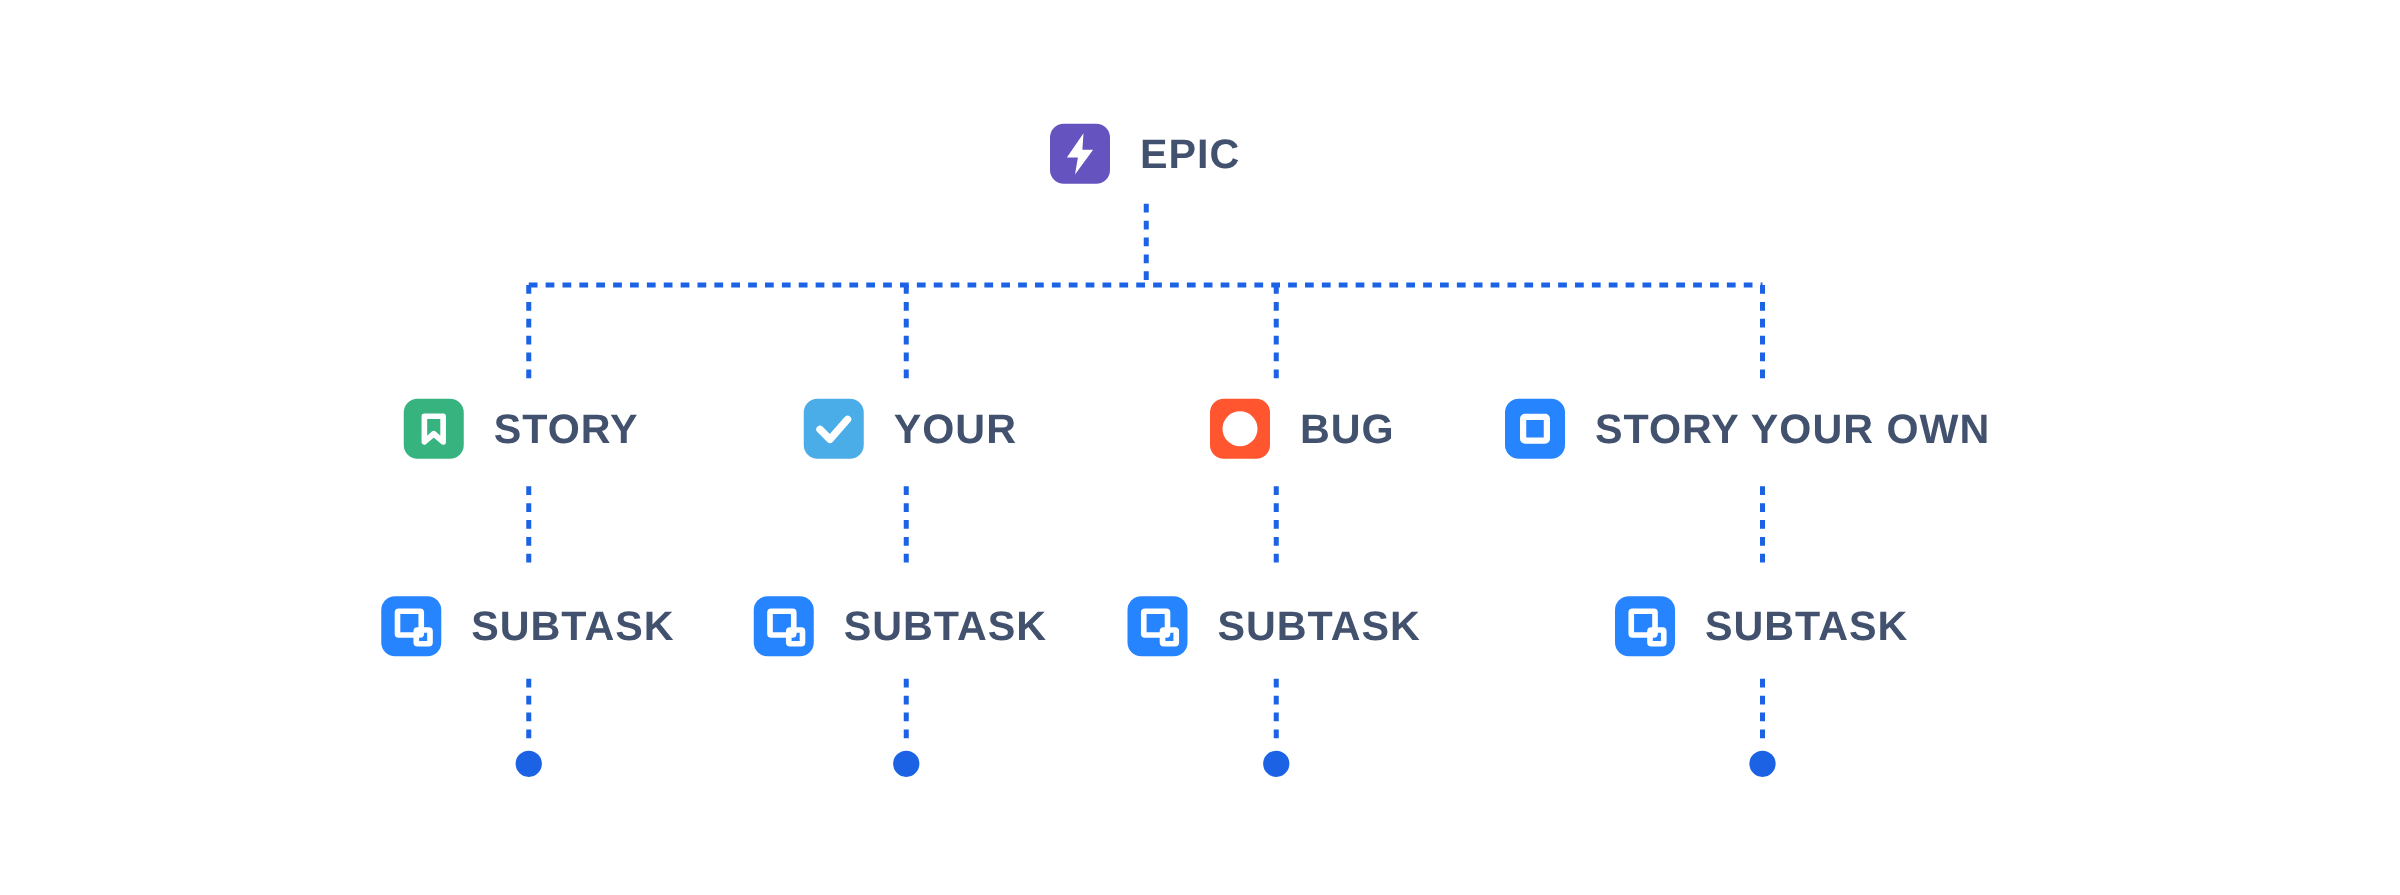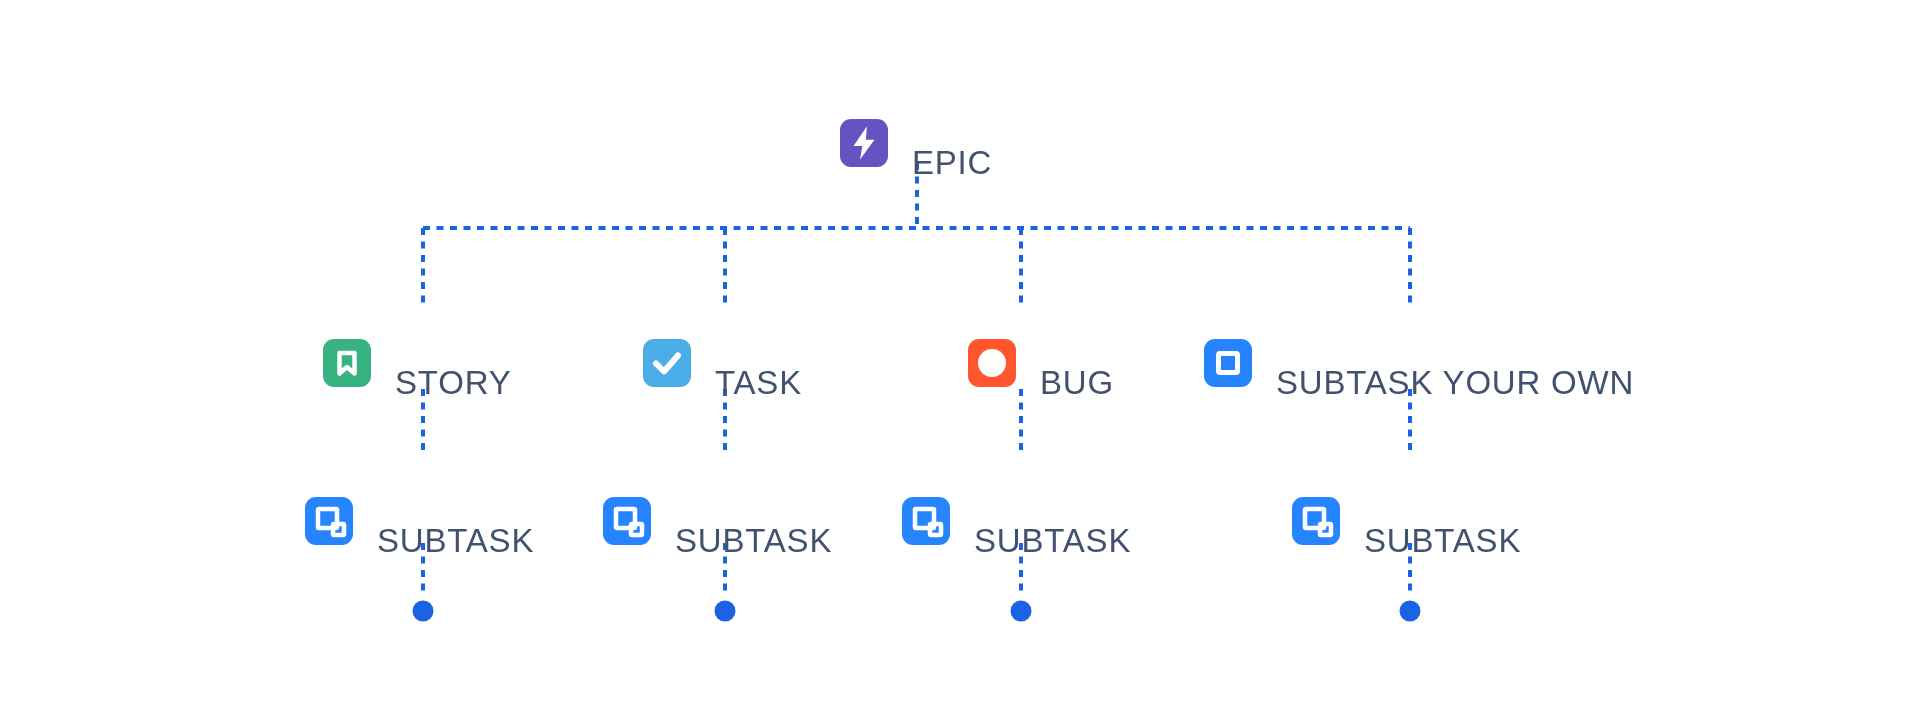--- a/index.html
+++ b/index.html
@@ -42,25 +42,24 @@
     height: 48px;
     border-radius: 11px;
     display: flex;
     align-items: center;
     justify-content: center;
     flex: 0 0 auto;
   }
   .node .icon svg { display: block; }
   .node .label {
     font-size: 33px;
-    font-weight: 400;
+    font-weight: 700;
     letter-spacing: 0.8px;
     color: var(--label, #42526E);
     line-height: 48px;
-    margin-top: 40px;
   }
 </style>
 </head>
 <body>
 
 <div class="stage">
 
   <svg class="connectors" width="1920" height="716" viewBox="0 0 1920 716">
 
     <line x1="917" y1="163" x2="917" y2="228"></line>
@@ -104,39 +103,39 @@
     </span>
     <span class="label">STORY</span>
   </div>
 
   <div class="node" style="left:643px; top:319px;">
     <span class="icon" style="background-color: rgb(75, 173, 232);">
       <svg width="48" height="48" viewBox="0 0 48 48">
         <polyline points="13,24.5 21,32.5 35,16.5" fill="none" stroke="#ffffff" stroke-width="6" stroke-linecap="round" stroke-linejoin="round"></polyline>
       </svg>
     </span>
-    <span class="label">TASK</span>
+    <span class="label">YOUR</span>
   </div>
 
   <div class="node" style="left:968px; top:319px;">
     <span class="icon" style="background-color: rgb(255, 86, 48);">
       <svg width="48" height="48" viewBox="0 0 48 48">
         <circle cx="24" cy="24" r="14" fill="#ffffff"></circle>
       </svg>
     </span>
     <span class="label">BUG</span>
   </div>
 
   <div class="node" style="left:1204px; top:319px;">
     <span class="icon" style="background-color: rgb(38, 132, 255);">
       <svg width="48" height="48" viewBox="0 0 48 48">
         <rect x="14.5" y="14.5" width="19" height="19" rx="1.5" fill="none" stroke="#ffffff" stroke-width="5"></rect>
       </svg>
     </span>
-    <span class="label">SUBTASK YOUR OWN</span>
+    <span class="label">STORY YOUR OWN</span>
   </div>
 
   <div class="node" style="left:305px; top:477px;">
     <span class="icon" style="background-color: rgb(38, 132, 255);">
       <svg width="48" height="48" viewBox="0 0 48 48">
         <rect x="13" y="12" width="19" height="19" rx="1" fill="none" stroke="#ffffff" stroke-width="4.5"></rect>
         <rect x="28" y="27" width="11" height="11" rx="1" fill="none" stroke="#ffffff" stroke-width="4.5"></rect>
       </svg>
     </span>
     <span class="label">SUBTASK</span>

